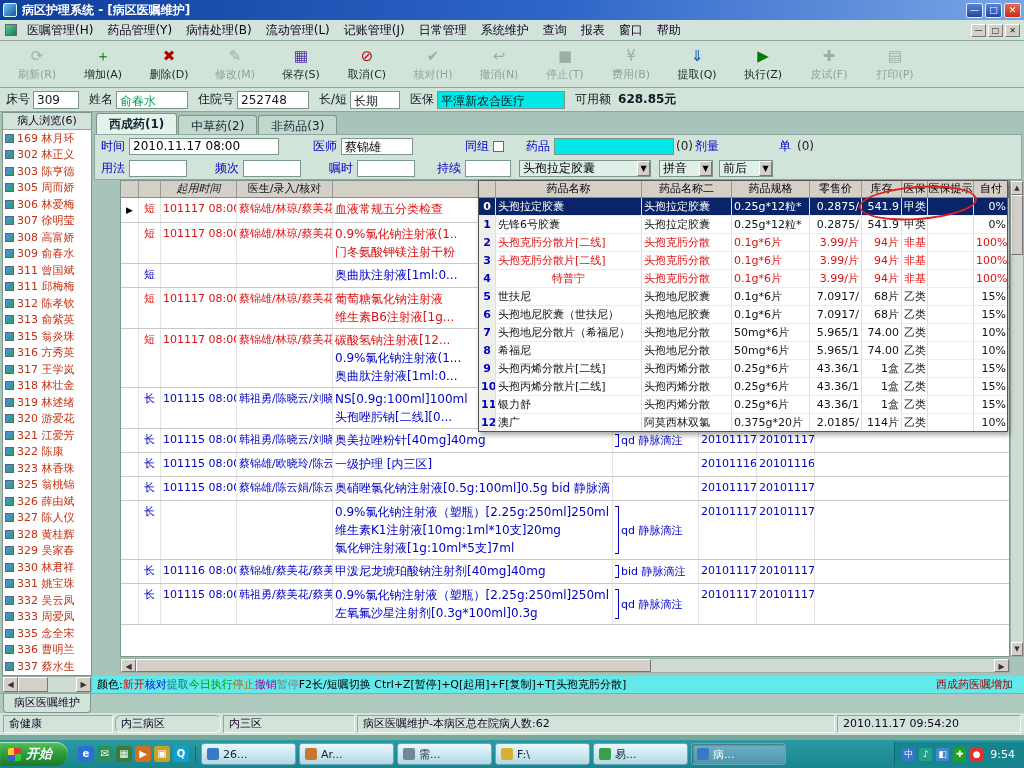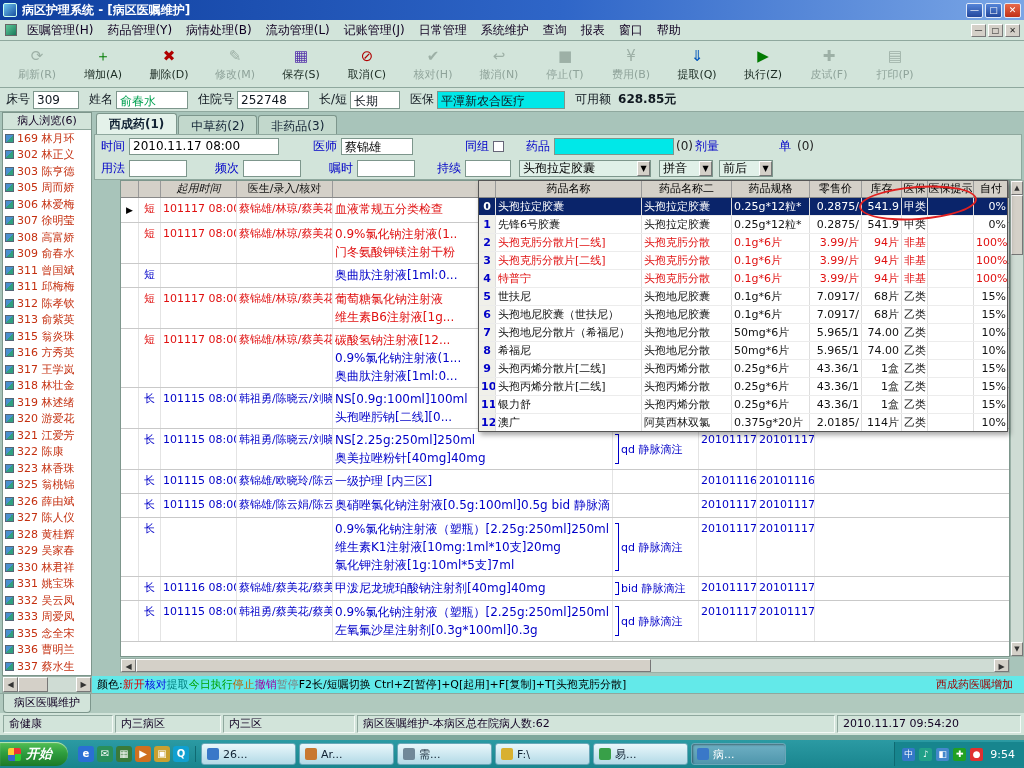--- a/index.html
+++ b/index.html
@@ -147,21 +147,21 @@
   .hint-right{ margin-left:auto; padding-right:6px; }
   .bottomtabs{ position:absolute; left:0; right:0; top:693px; height:20px; background:#b0c9be;
     border-top:1px solid #8fa89e; display:flex; align-items:flex-start; padding-left:3px; }
   .btab{ background:#d2e4da; border:1px solid #7d968c; border-top:none;
     border-radius:0 0 4px 4px; padding:1px 10px 2px; font-size:11px; color:#102; }
   .statusbar{ position:absolute; left:0; right:0; top:713px; height:22px; background:#d2e4da;
     display:flex; gap:2px; padding:2px 3px; }
   .sb-panel{ border:1px solid; border-color:#8fa89e #f4faf6 #f4faf6 #8fa89e; font-size:11px;
     line-height:16px; padding:0 5px; overflow:hidden; white-space:nowrap; color:#102; }
   .statusbar .sb-panel:nth-child(1){ width:110px; }
-  .statusbar .sb-panel:nth-child(2){ width:106px; }
+  .statusbar .sb-panel:nth-child(2){ width:106px;border-radius:6px; }
   .statusbar .sb-panel:nth-child(3){ width:132px; }
   .statusbar .sb-panel:nth-child(4){ width:478px; }
   .statusbar .sb-panel:nth-child(5){ flex:1; }
   .strip{ position:absolute; left:0; right:0; top:735px; height:5px; background:#7fa89c; }
 
   
   .taskbar{ position:absolute; left:0; right:0; top:740px; height:28px;
     background:linear-gradient(var(--tbar),#19858e); display:flex; align-items:center; }
   .start-btn{ height:24px; margin:2px 4px 2px 0; padding:0 16px 0 8px; display:flex; align-items:center;
     gap:5px; background:linear-gradient(#55c055,var(--start) 45%,#1c7a28); color:#fff; font-weight:bold;
@@ -594,21 +594,20 @@
             <div class="gc gc-s c-blue" style="width: 58px;"></div>
             <div class="gc gc-s c-blue" style="width: 58px;"></div>
             <div class="gc gc-fill"></div>
           </div>
           <div class="grid-row">
             <div class="gc gc-c arrow-cell" style="width: 18px;"></div>
             <div class="gc gc-c gc-s c-blue" style="width: 22px;">长</div>
             <div class="gc gc-s c-blue" style="width: 76px;">101115 08:00</div>
             <div class="gc gc-s c-blue" style="width: 96px;">韩祖勇/陈晓云/刘晓玲</div>
             <div class="gc" style="width: 280px;">
-              <div class="gline c-blue">NS[2.25g:250ml]250ml</div>
               <div class="gline c-blue">奥美拉唑粉针[40mg]40mg</div>
             </div>
             <div class="gc gc-f" style="width: 86px;">
               <div class="bracket"></div>
               <span class="fq-text c-blue">qd 静脉滴注</span>
             </div>
             <div class="gc gc-s c-blue" style="width: 58px;">20101117</div>
             <div class="gc gc-s c-blue" style="width: 58px;">20101117</div>
             <div class="gc gc-fill"></div>
           </div>
@@ -757,21 +756,21 @@
             <div class="dc" style="width: 90px;">头孢克肟分散</div>
             <div class="dc" style="width: 78px;">0.1g*6片</div>
             <div class="dc r" style="width: 52px;">3.99/片</div>
             <div class="dc r" style="width: 40px;">94片</div>
             <div class="dc c" style="width: 26px;">非基</div>
             <div class="dc" style="width: 46px;"></div>
             <div class="dc r" style="width: 35px;">100%</div>
           </div>
           <div class="dd-row red">
             <div class="dc dd-n" style="width: 17px;">4</div>
-            <div class="dc" style="width: 146px;">特普宁</div>
+            <div class="dc" style="width: 146px; text-align: center;">特普宁</div>
             <div class="dc" style="width: 90px;">头孢克肟分散</div>
             <div class="dc" style="width: 78px;">0.1g*6片</div>
             <div class="dc r" style="width: 52px;">3.99/片</div>
             <div class="dc r" style="width: 40px;">94片</div>
             <div class="dc c" style="width: 26px;">非基</div>
             <div class="dc" style="width: 46px;"></div>
             <div class="dc r" style="width: 35px;">100%</div>
           </div>
           <div class="dd-row">
             <div class="dc dd-n" style="width: 17px;">5</div>

